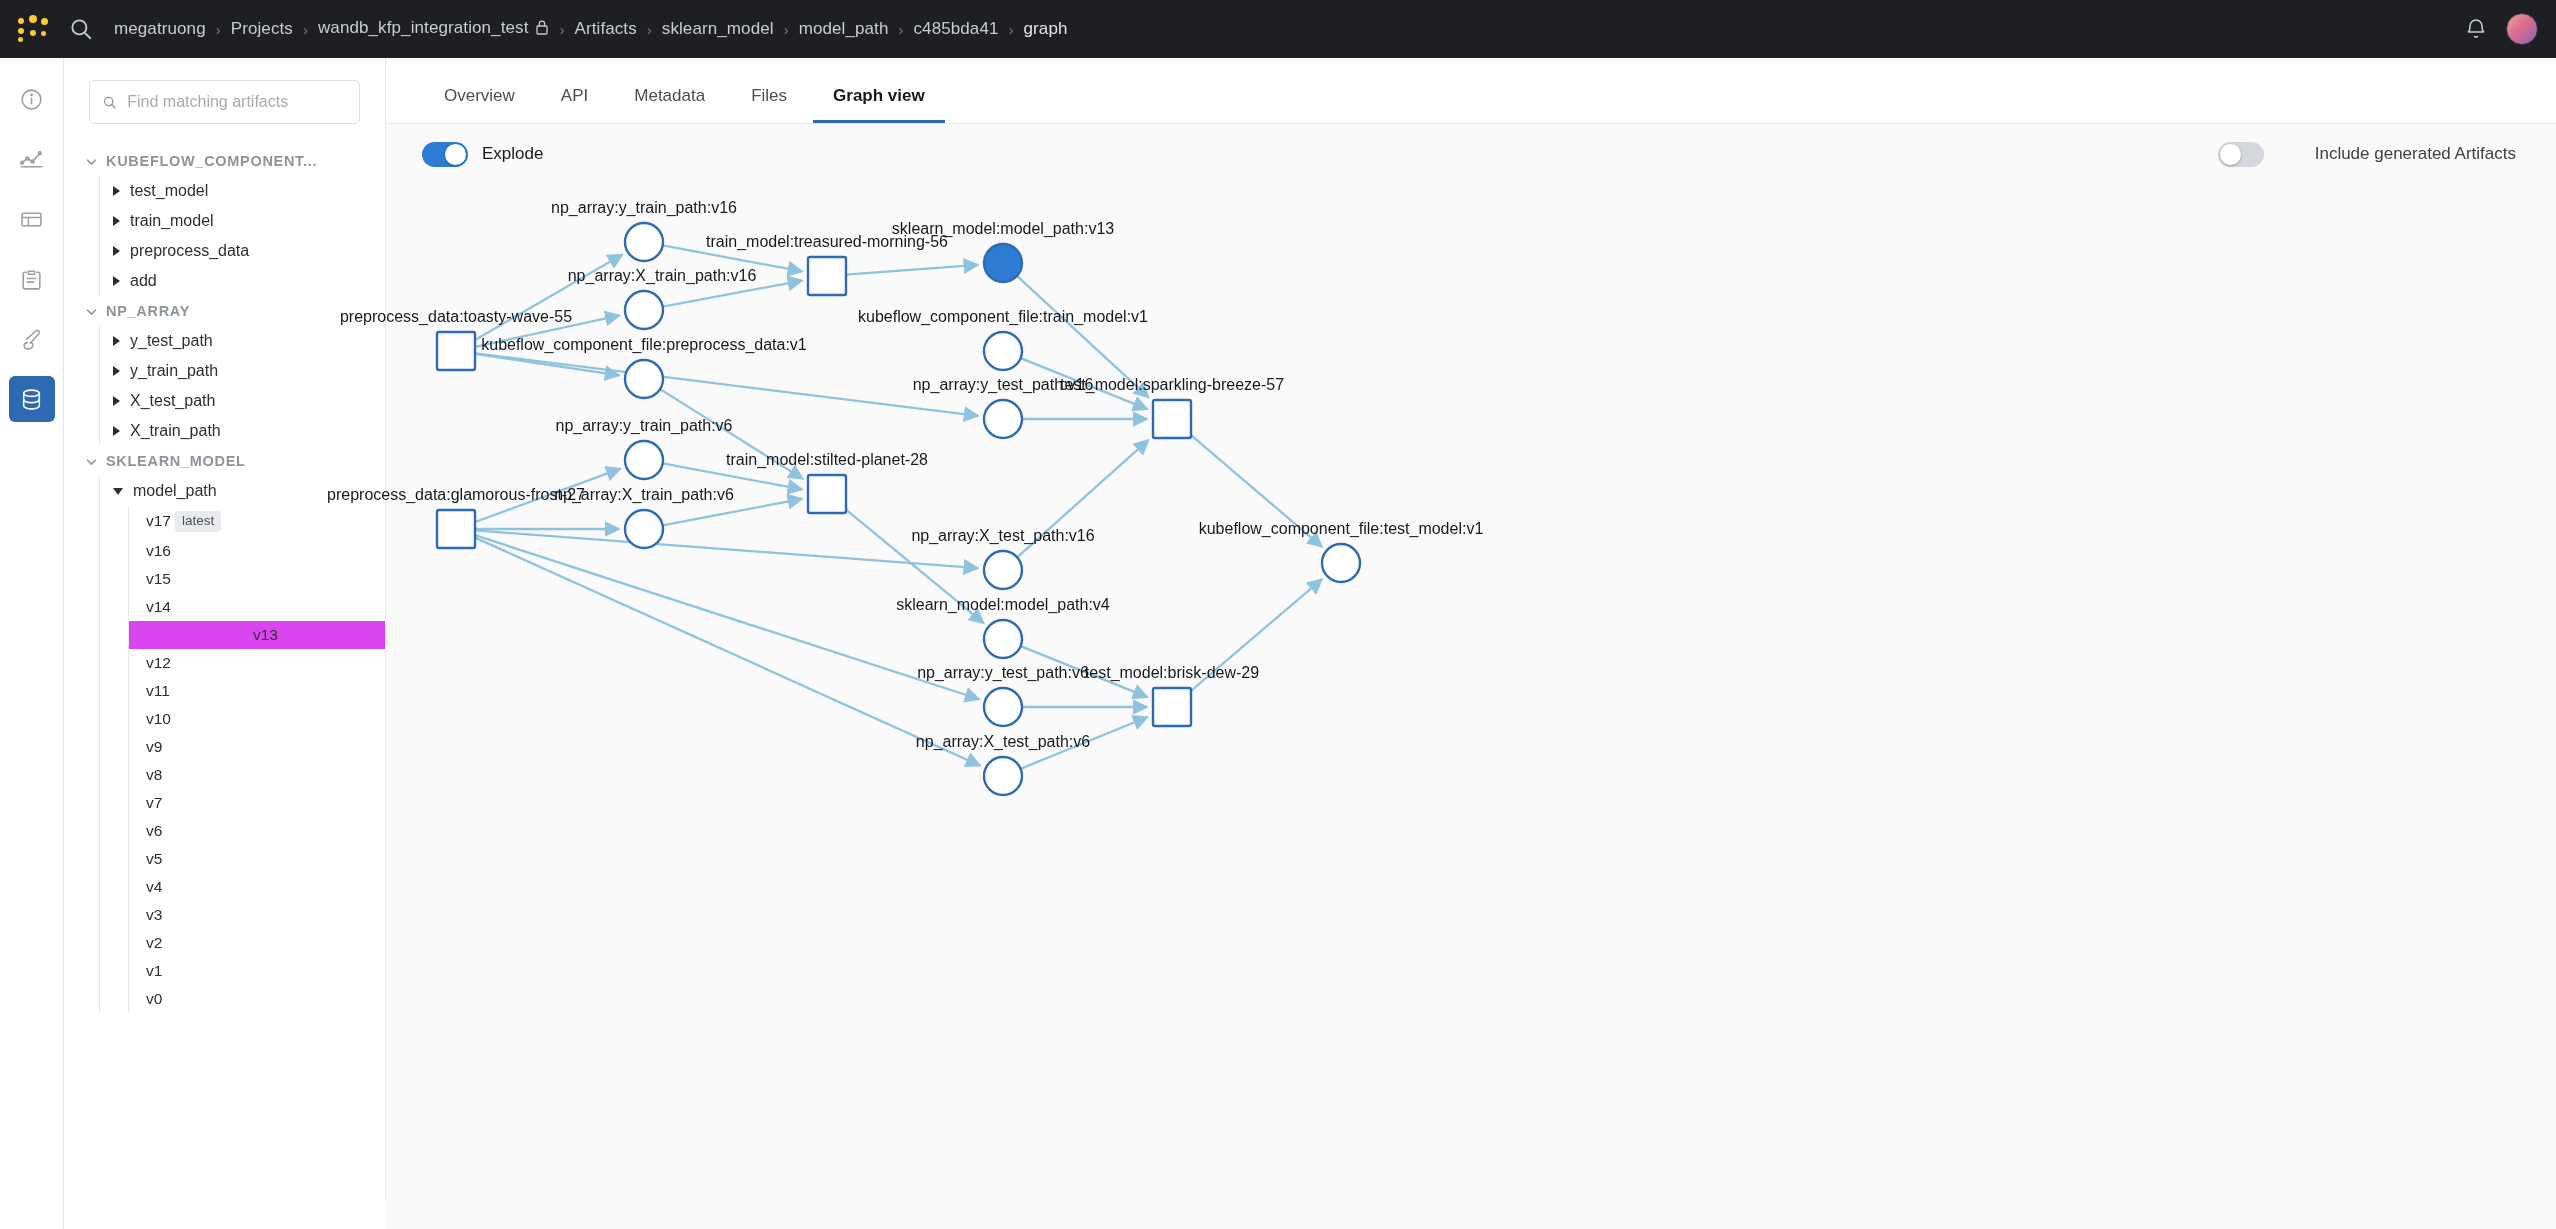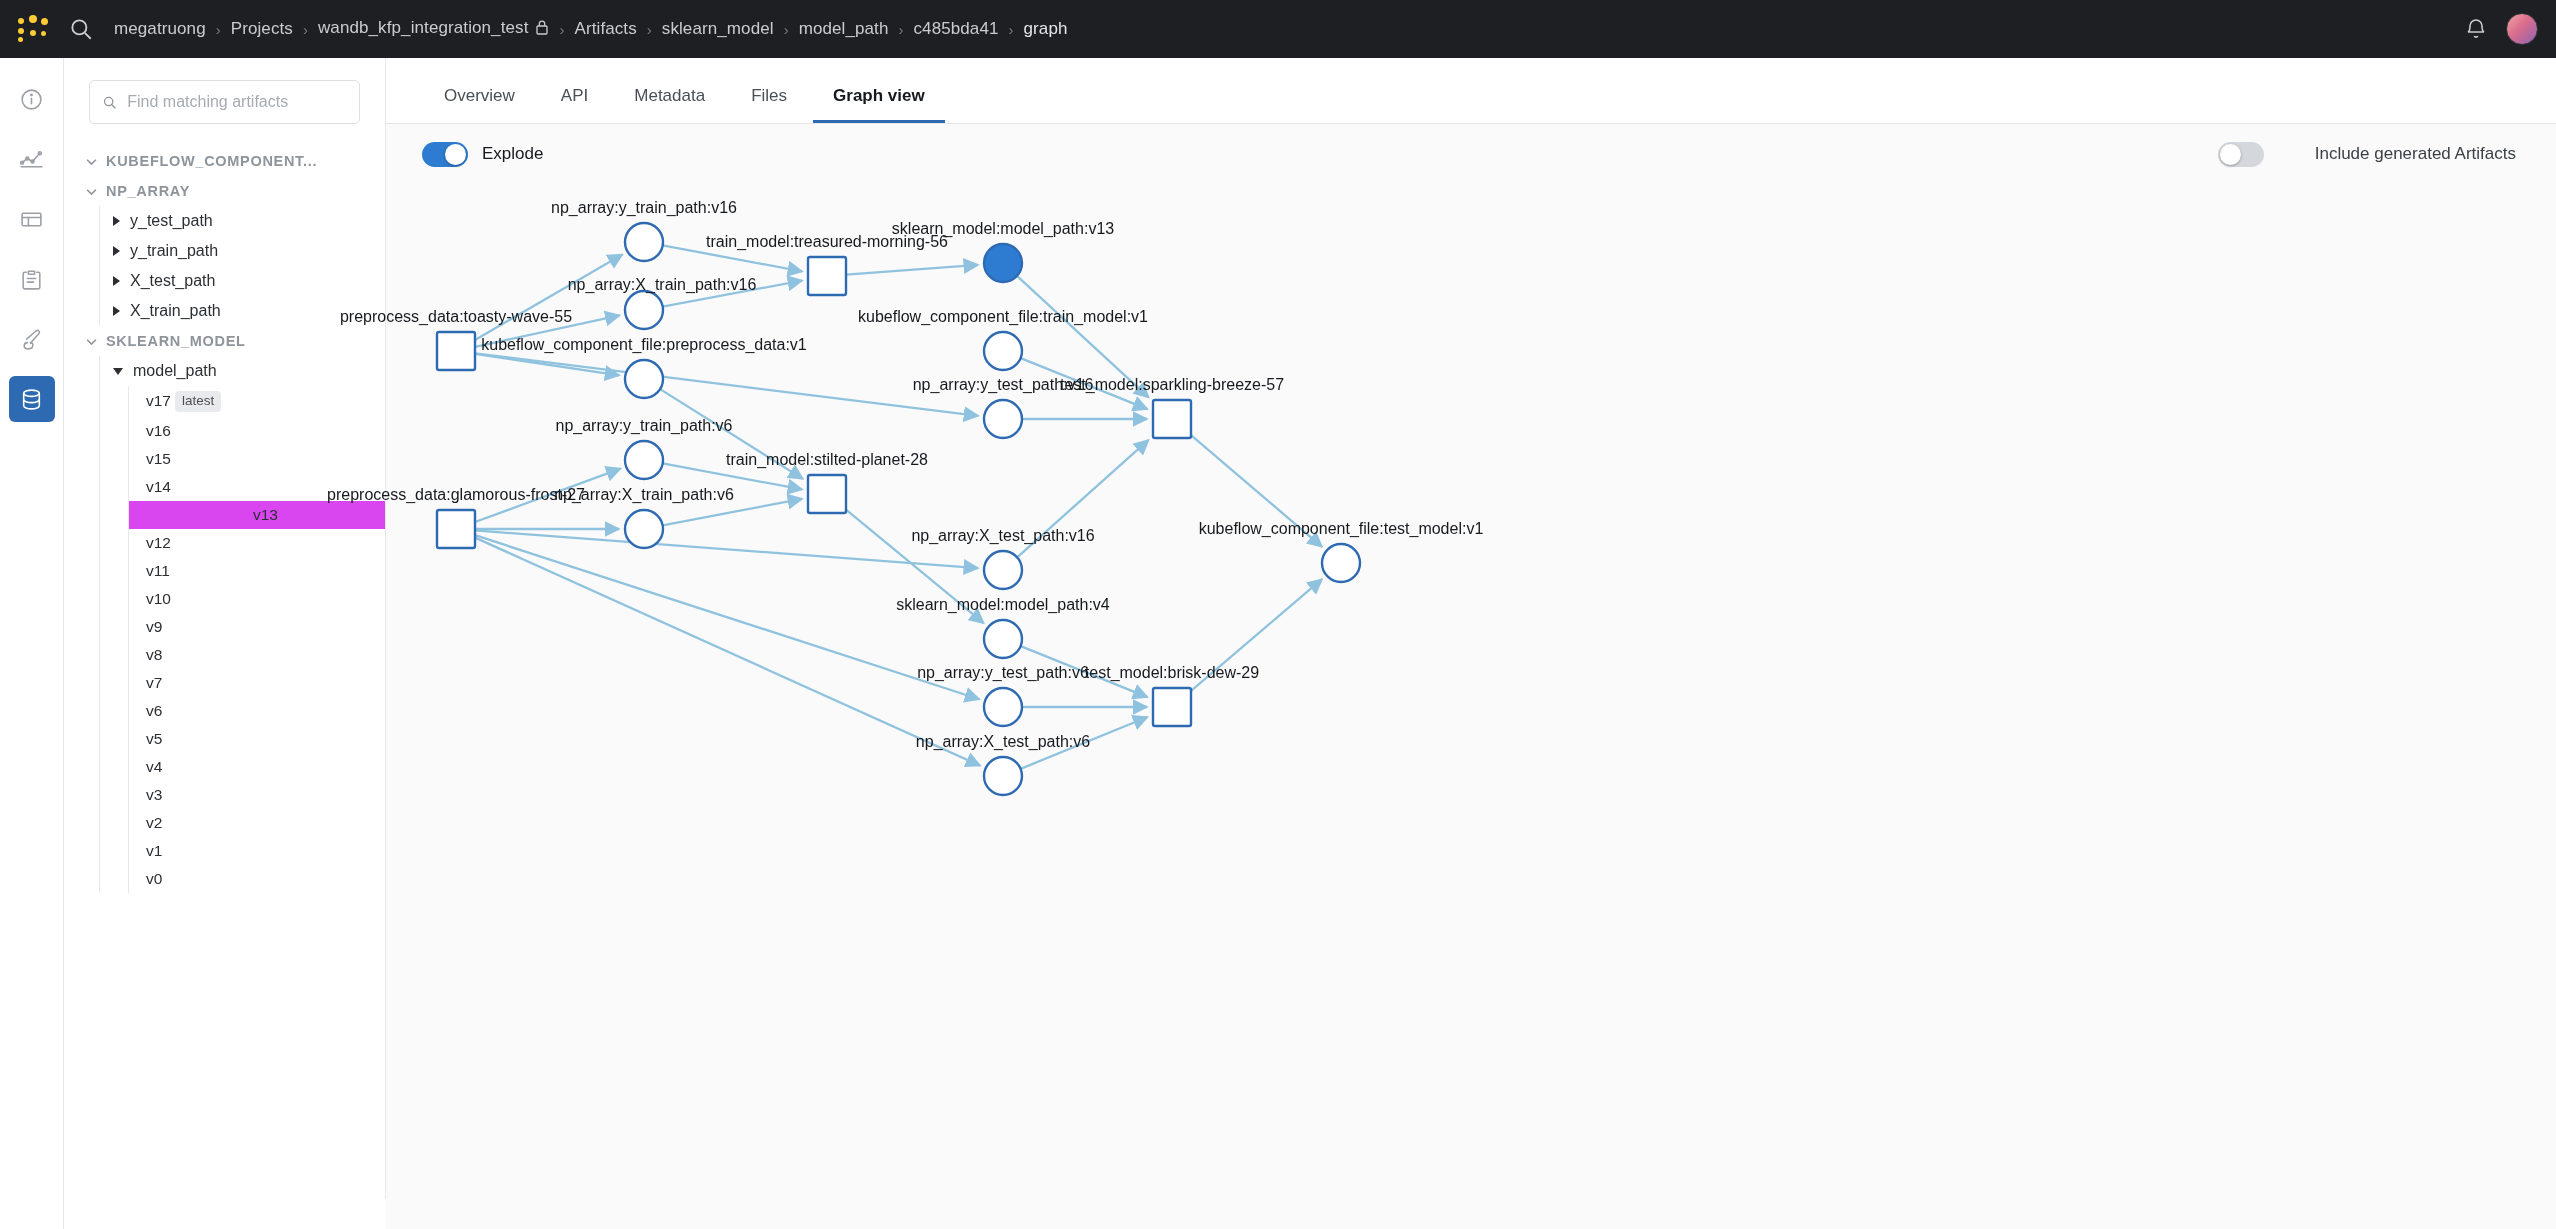--- a/index.html
+++ b/index.html
@@ -217,20 +217,38 @@
         <line x1="15.5" y1="15.5" x2="21" y2="21"></line>
     </svg>
     <input type="text" placeholder="Find matching artifacts" style="">
   </div>
   <div class="tree" id="tree">
       <div class="group-header">
         <svg class="chev" viewBox="0 0 12 8" fill="none" stroke="#8e949b" stroke-width="1.8">
           <polyline points="1,2 6,7 11,2"></polyline>
         </svg>
         <span>KUBEFLOW_COMPONENT...</span>
+      </div>
+      <div class="group-children">
+        <div class="tree-row">
+          <span class="tri"></span>
+          <span>test_model</span>
+        </div>
+        <div class="tree-row">
+          <span class="tri"></span>
+          <span>train_model</span>
+        </div>
+        <div class="tree-row">
+          <span class="tri"></span>
+          <span>preprocess_data</span>
+        </div>
+        <div class="tree-row">
+          <span class="tri"></span>
+          <span>add</span>
+        </div>
       </div>
       <div class="group-header">
         <svg class="chev" viewBox="0 0 12 8" fill="none" stroke="#8e949b" stroke-width="1.8">
           <polyline points="1,2 6,7 11,2"></polyline>
         </svg>
         <span>NP_ARRAY</span>
       </div>
       <div class="group-children">
         <div class="tree-row">
           <span class="tri"></span>
@@ -393,21 +411,21 @@
           <circle cx="955" cy="379" r="19" fill="#ffffff" stroke="#2e6ab1" stroke-width="2.4"></circle>
           <circle cx="617" cy="455" r="19" fill="#ffffff" stroke="#2e6ab1" stroke-width="2.4"></circle>
           <circle cx="617" cy="523" r="19" fill="#ffffff" stroke="#2e6ab1" stroke-width="2.4"></circle>
           <rect x="767" y="504" width="38" height="38" rx="2" fill="#ffffff" stroke="#2e6ab1" stroke-width="2.4"></rect>
           <circle cx="617" cy="592" r="19" fill="#ffffff" stroke="#2e6ab1" stroke-width="2.4"></circle>
         </g>
     </svg>
   <div class="node-label" style="left: 258px; top: 15px;">np_array:y_train_path:v16</div>
       <div class="node-label" style="left: 441px; top: 49px;">train_model:treasured-morning-56</div>
       <div class="node-label" style="left: 617px; top: 36px;">sklearn_model:model_path:v13</div>
-      <div class="node-label" style="left: 258px; top: 92px; padding-left: 36px;">np_array:X_train_path:v16</div>
+      <div class="node-label" style="left: 258px; top: 83px; padding-left: 36px;">np_array:X_train_path:v16</div>
       <div class="node-label" style="left: 70px; top: 124px;">preprocess_data:toasty-wave-55</div>
       <div class="node-label" style="left: 258px; top: 152px;">kubeflow_component_file:preprocess_data:v1</div>
       <div class="node-label" style="left: 617px; top: 124px;">kubeflow_component_file:train_model:v1</div>
       <div class="node-label" style="left: 617px; top: 192px;">np_array:y_test_path:v16</div>
       <div class="node-label" style="left: 786px; top: 192px;">test_model:sparkling-breeze-57</div>
       <div class="node-label" style="left: 258px; top: 233px;">np_array:y_train_path:v6</div>
       <div class="node-label" style="left: 441px; top: 267px;">train_model:stilted-planet-28</div>
       <div class="node-label" style="left: 70px; top: 302px;">preprocess_data:glamorous-frost-27</div>
       <div class="node-label" style="left: 258px; top: 302px;">np_array:X_train_path:v6</div>
       <div class="node-label" style="left: 617px; top: 343px;">np_array:X_test_path:v16</div>

